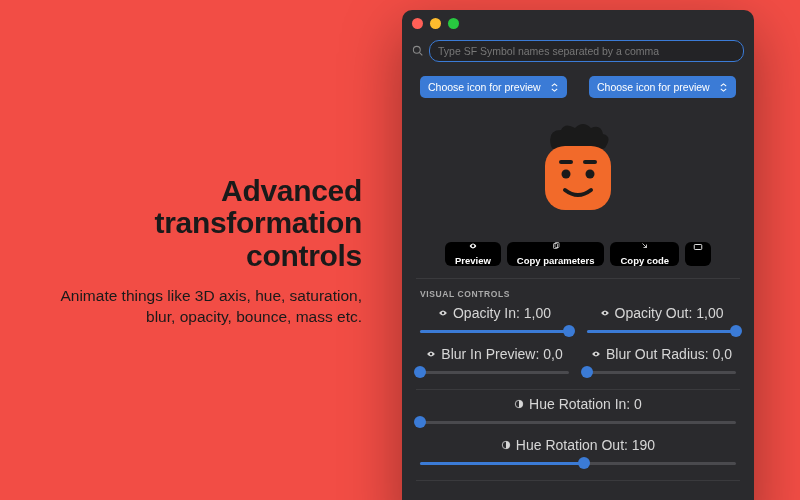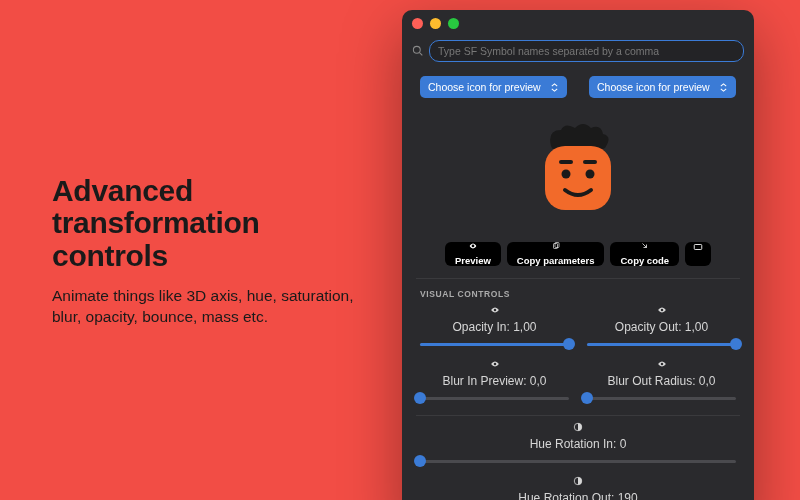--- a/index.html
+++ b/index.html
@@ -9,20 +9,21 @@
     font-family: -apple-system, BlinkMacSystemFont, "Segoe UI", sans-serif;
     overflow: hidden;
     position: relative;
   }
   .marketing {
     position: absolute;
     left: 52px;
     top: 175px;
     width: 310px;
     color: #1a1a1a;
+    text-align: right;
   }
   .marketing h1 {
     font-size: 30px;
     font-weight: 900;
     line-height: 1.08;
     letter-spacing: -0.3px;
     margin-bottom: 14px;
   }
   .marketing p {
     font-size: 15.5px;
@@ -137,24 +138,23 @@
   }
   .slider-col { flex: 1; }
   .slider-row-single {
     padding: 2px 18px 6px 18px;
   }
   .slider-label-row {
     display: flex;
     align-items: center;
     justify-content: center;
     gap: 5px;
-    font-size: 12px;
+    font-size: 14px;
     color: #d6d6d6;
     margin-bottom: 3px;
-    flex-direction: column;
   }
   .slider-label-row svg { width: 10px; height: 10px; fill: #d6d6d6; }
   .slider-track {
     position: relative;
     height: 14px;
     display: flex;
     align-items: center;
   }
   .track-bg {
     position: absolute;

